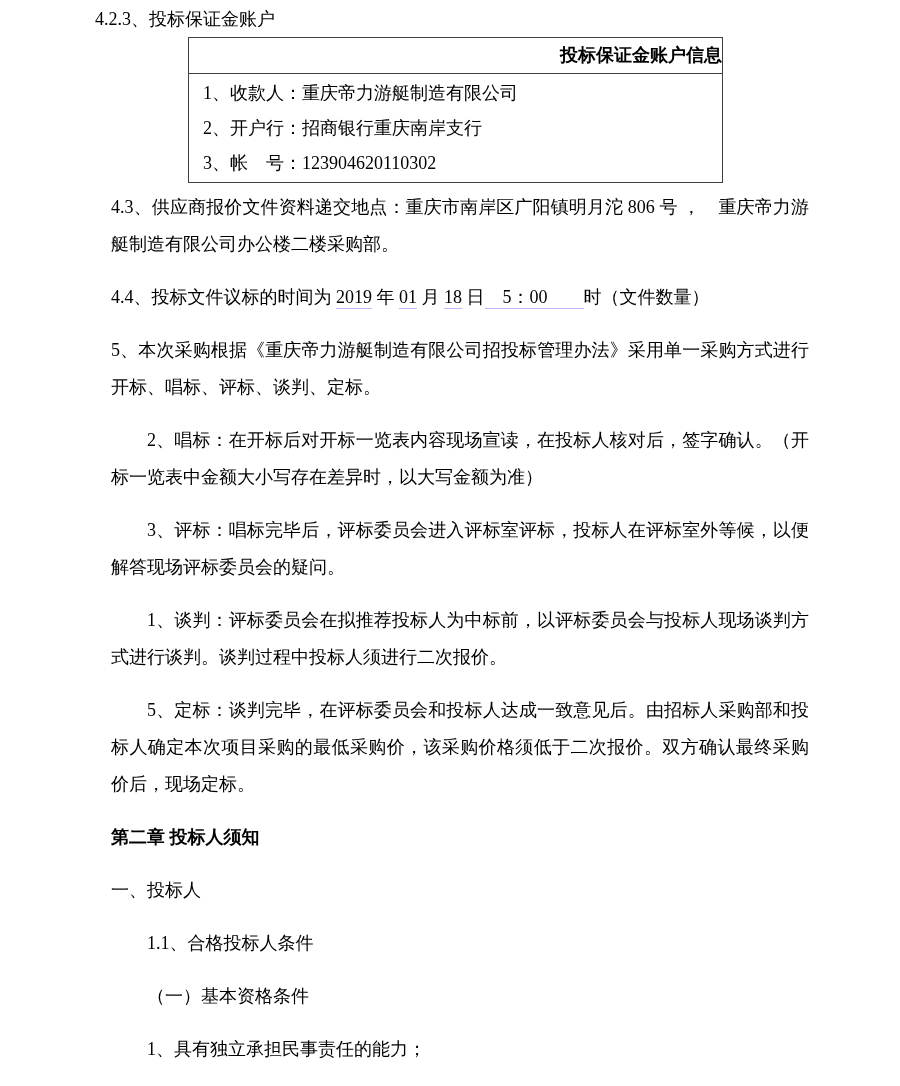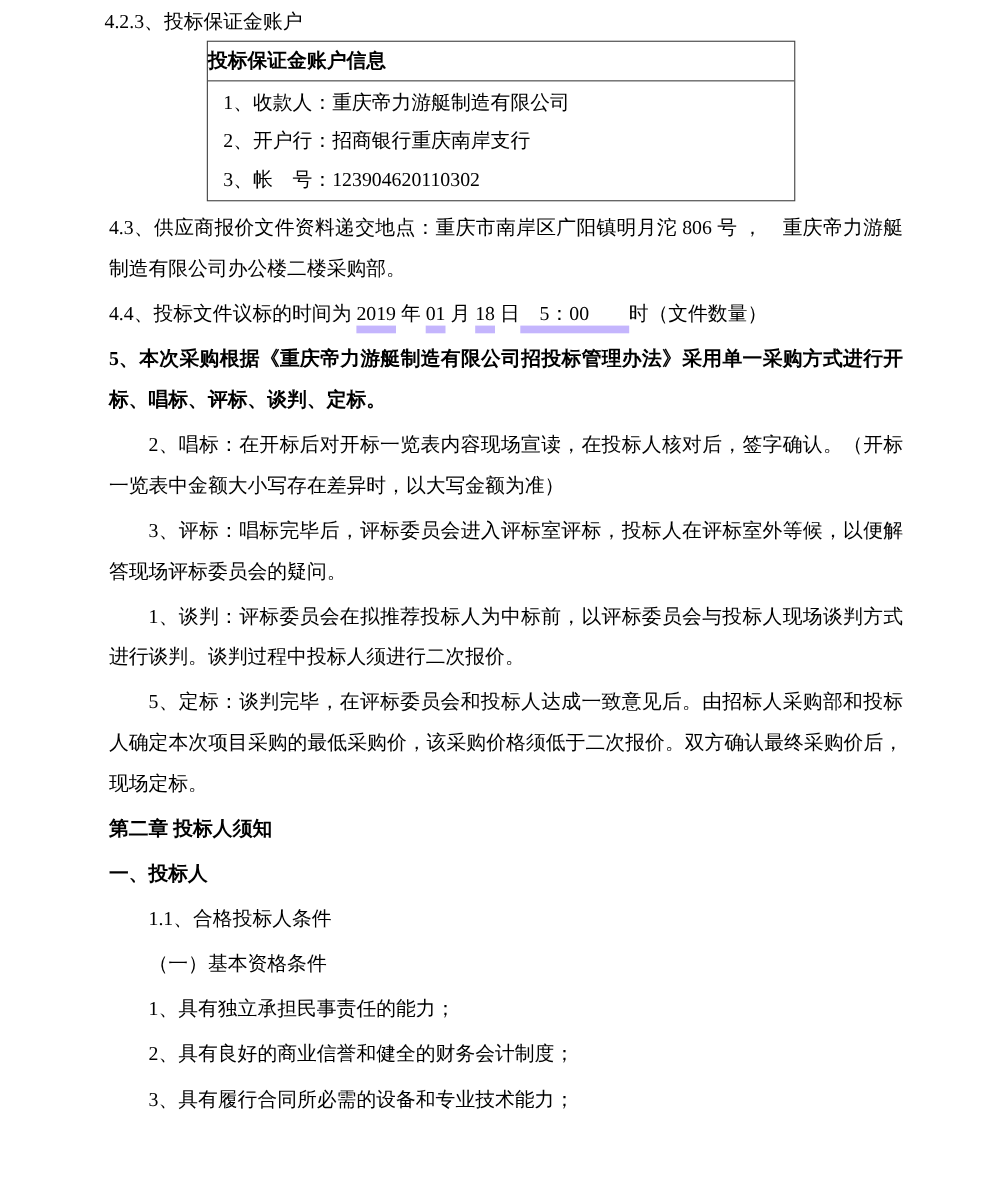--- a/index.html
+++ b/index.html
@@ -25,41 +25,41 @@
   }
   .deposit-table {
     margin: 4px 0 0 93px;
     width: 535px;
     border: 1px solid #404040;
     box-sizing: border-box;
   }
   .deposit-table .thead {
     height: 35px;
     line-height: 35px;
-    text-align: left;
+    text-align: right;
     font-weight: bold;
     border-bottom: 1px solid #404040;
   }
   .deposit-table .tbody {
     padding: 2px 10px 1px 14px;
   }
   .deposit-table .trow {
     line-height: 35px;
     white-space: nowrap;
   }
   p {
-    margin: 4px;
+    margin: 16px;
     line-height: 37px;
     text-align: justify;
   }
   .p43 { margin-top: 6px; }
-  .bold { font-weight: bold; }
+  .bold { font-weight: normal; }
   .ind { text-indent: 36px; }
   .u {
-    border-bottom: 7px solid #c4b5fd;
+    border-bottom: 1px solid #c4b5fd;
     padding-bottom: 1px;
   }
   .chapter-title {
     text-align: left;
     font-weight: bold;
     margin-top: 2px;
   }
 </style>
 </head>
 <body>

